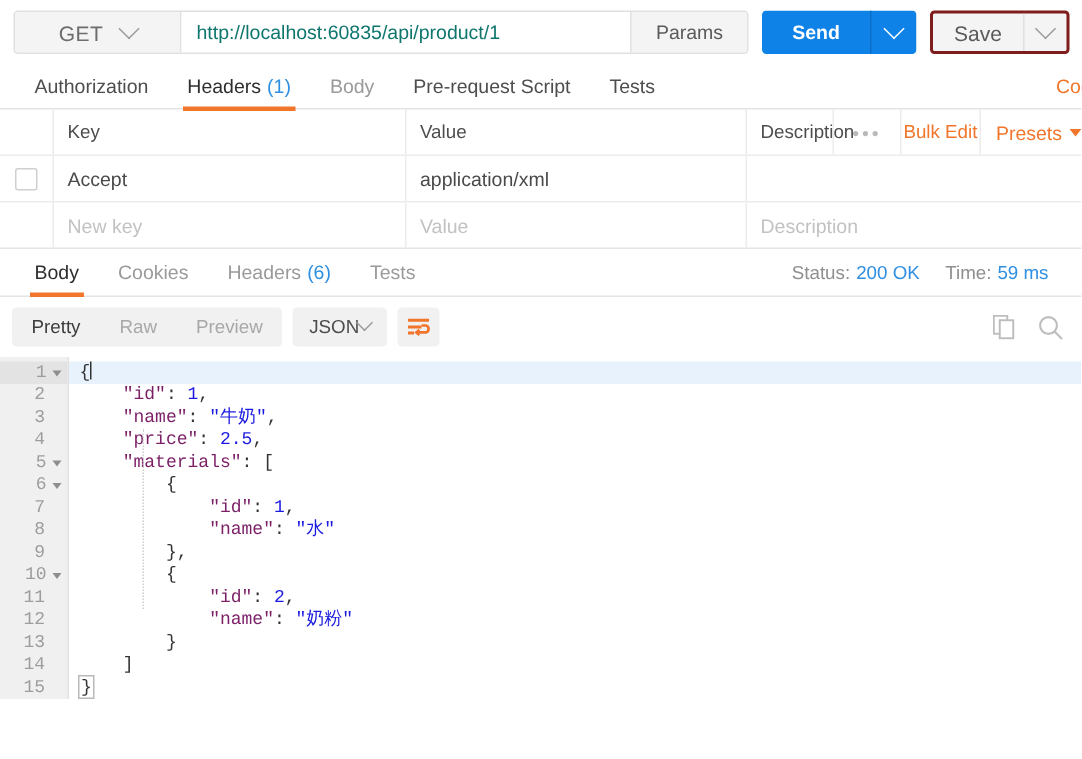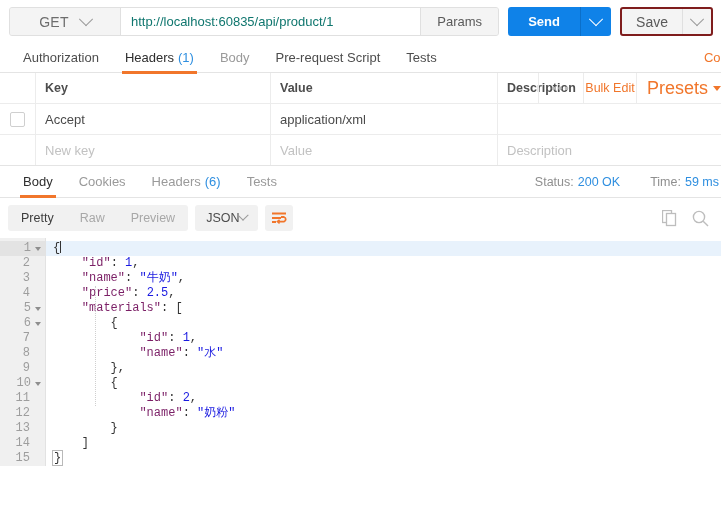--- a/index.html
+++ b/index.html
@@ -217,21 +217,21 @@
   }
   .cell-desc {
     flex: 1 1 auto;
     display: flex;
     align-items: center;
     padding-left: 9px;
     box-sizing: border-box;
     min-width: 0;
     text-align: center;
   }
-  .col-label { font-weight: bold; color: #4d4d4d; font-size: 12.5px; }
+  .col-label { font-weight: normal; color: #4d4d4d; font-size: 12.5px; }
   .cell-text { color: #4a4a4a; font-size: 13px; }
   .placeholder { color: #c2c2c2; font-size: 13px; }
   .dots-btn {
     flex: 0 0 44px;
     display: flex;
     align-items: center;
     justify-content: center;
     border-left: 1px solid #ececec;
     border-right: 1px solid #ececec;
     cursor: pointer;
@@ -251,21 +251,21 @@
     cursor: pointer;
     border-right: 1px solid #ececec;
   }
   .presets {
     flex: 0 0 auto;
     display: flex;
     align-items: center;
     gap: 5px;
     padding-left: 10px;
     color: #f1762b;
-    font-size: 18px;
+    font-size: 13px;
     cursor: pointer;
     white-space: nowrap;
   }
   .caret-solid {
     width: 0; height: 0;
     border-left: 4.5px solid transparent;
     border-right: 4.5px solid transparent;
     border-top: 5.5px solid #f1762b;
   }
   .table-right {
@@ -280,22 +280,22 @@
     align-items: center;
     height: 32px;
     border-bottom: 1px solid #e4e4e4;
     padding-left: 10px;
     box-sizing: border-box;
   }
   .resp-meta {
     margin-left: auto;
     display: flex;
     align-items: center;
-    gap: 30px;
-    padding-right: 2px;
+    gap: 17px;
+    padding-right: 22px;
     font-size: 12.5px;
     color: #8f8f8f;
     white-space: nowrap;
   }
   .resp-meta .val { color: #2f8fe0; margin-left: 4px; }
 
   
   .body-toolbar {
     display: flex;
     align-items: center;

